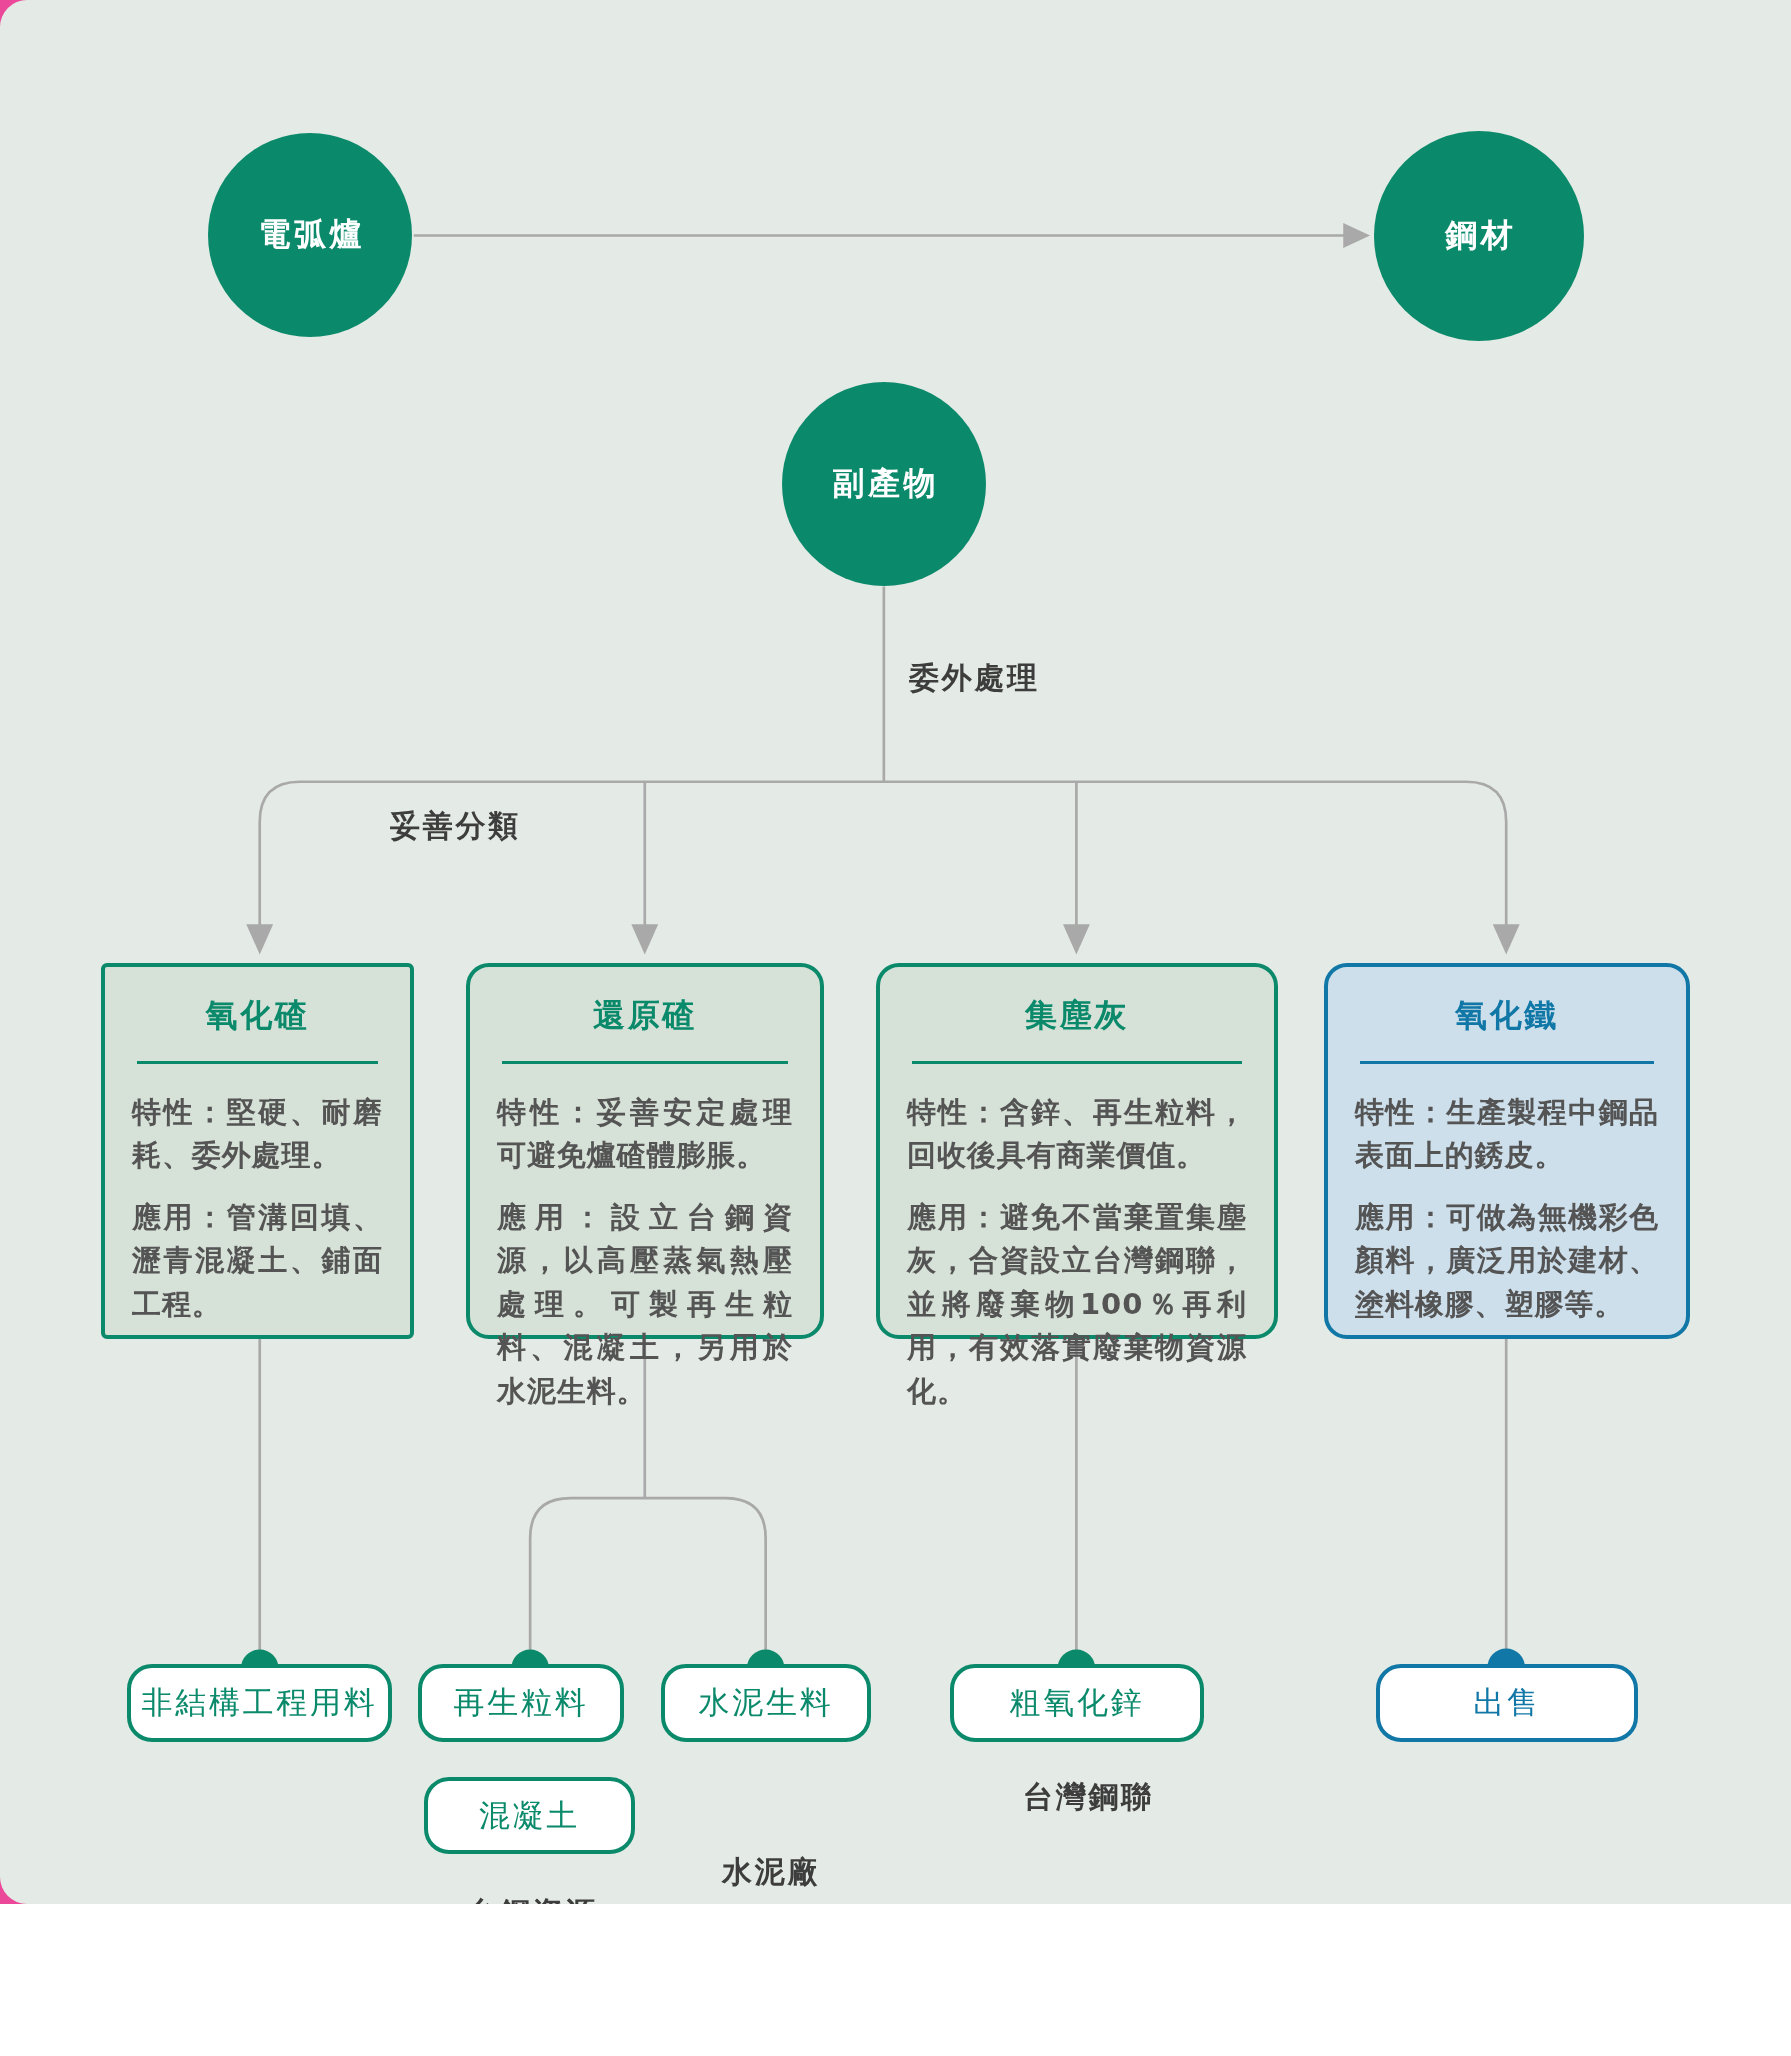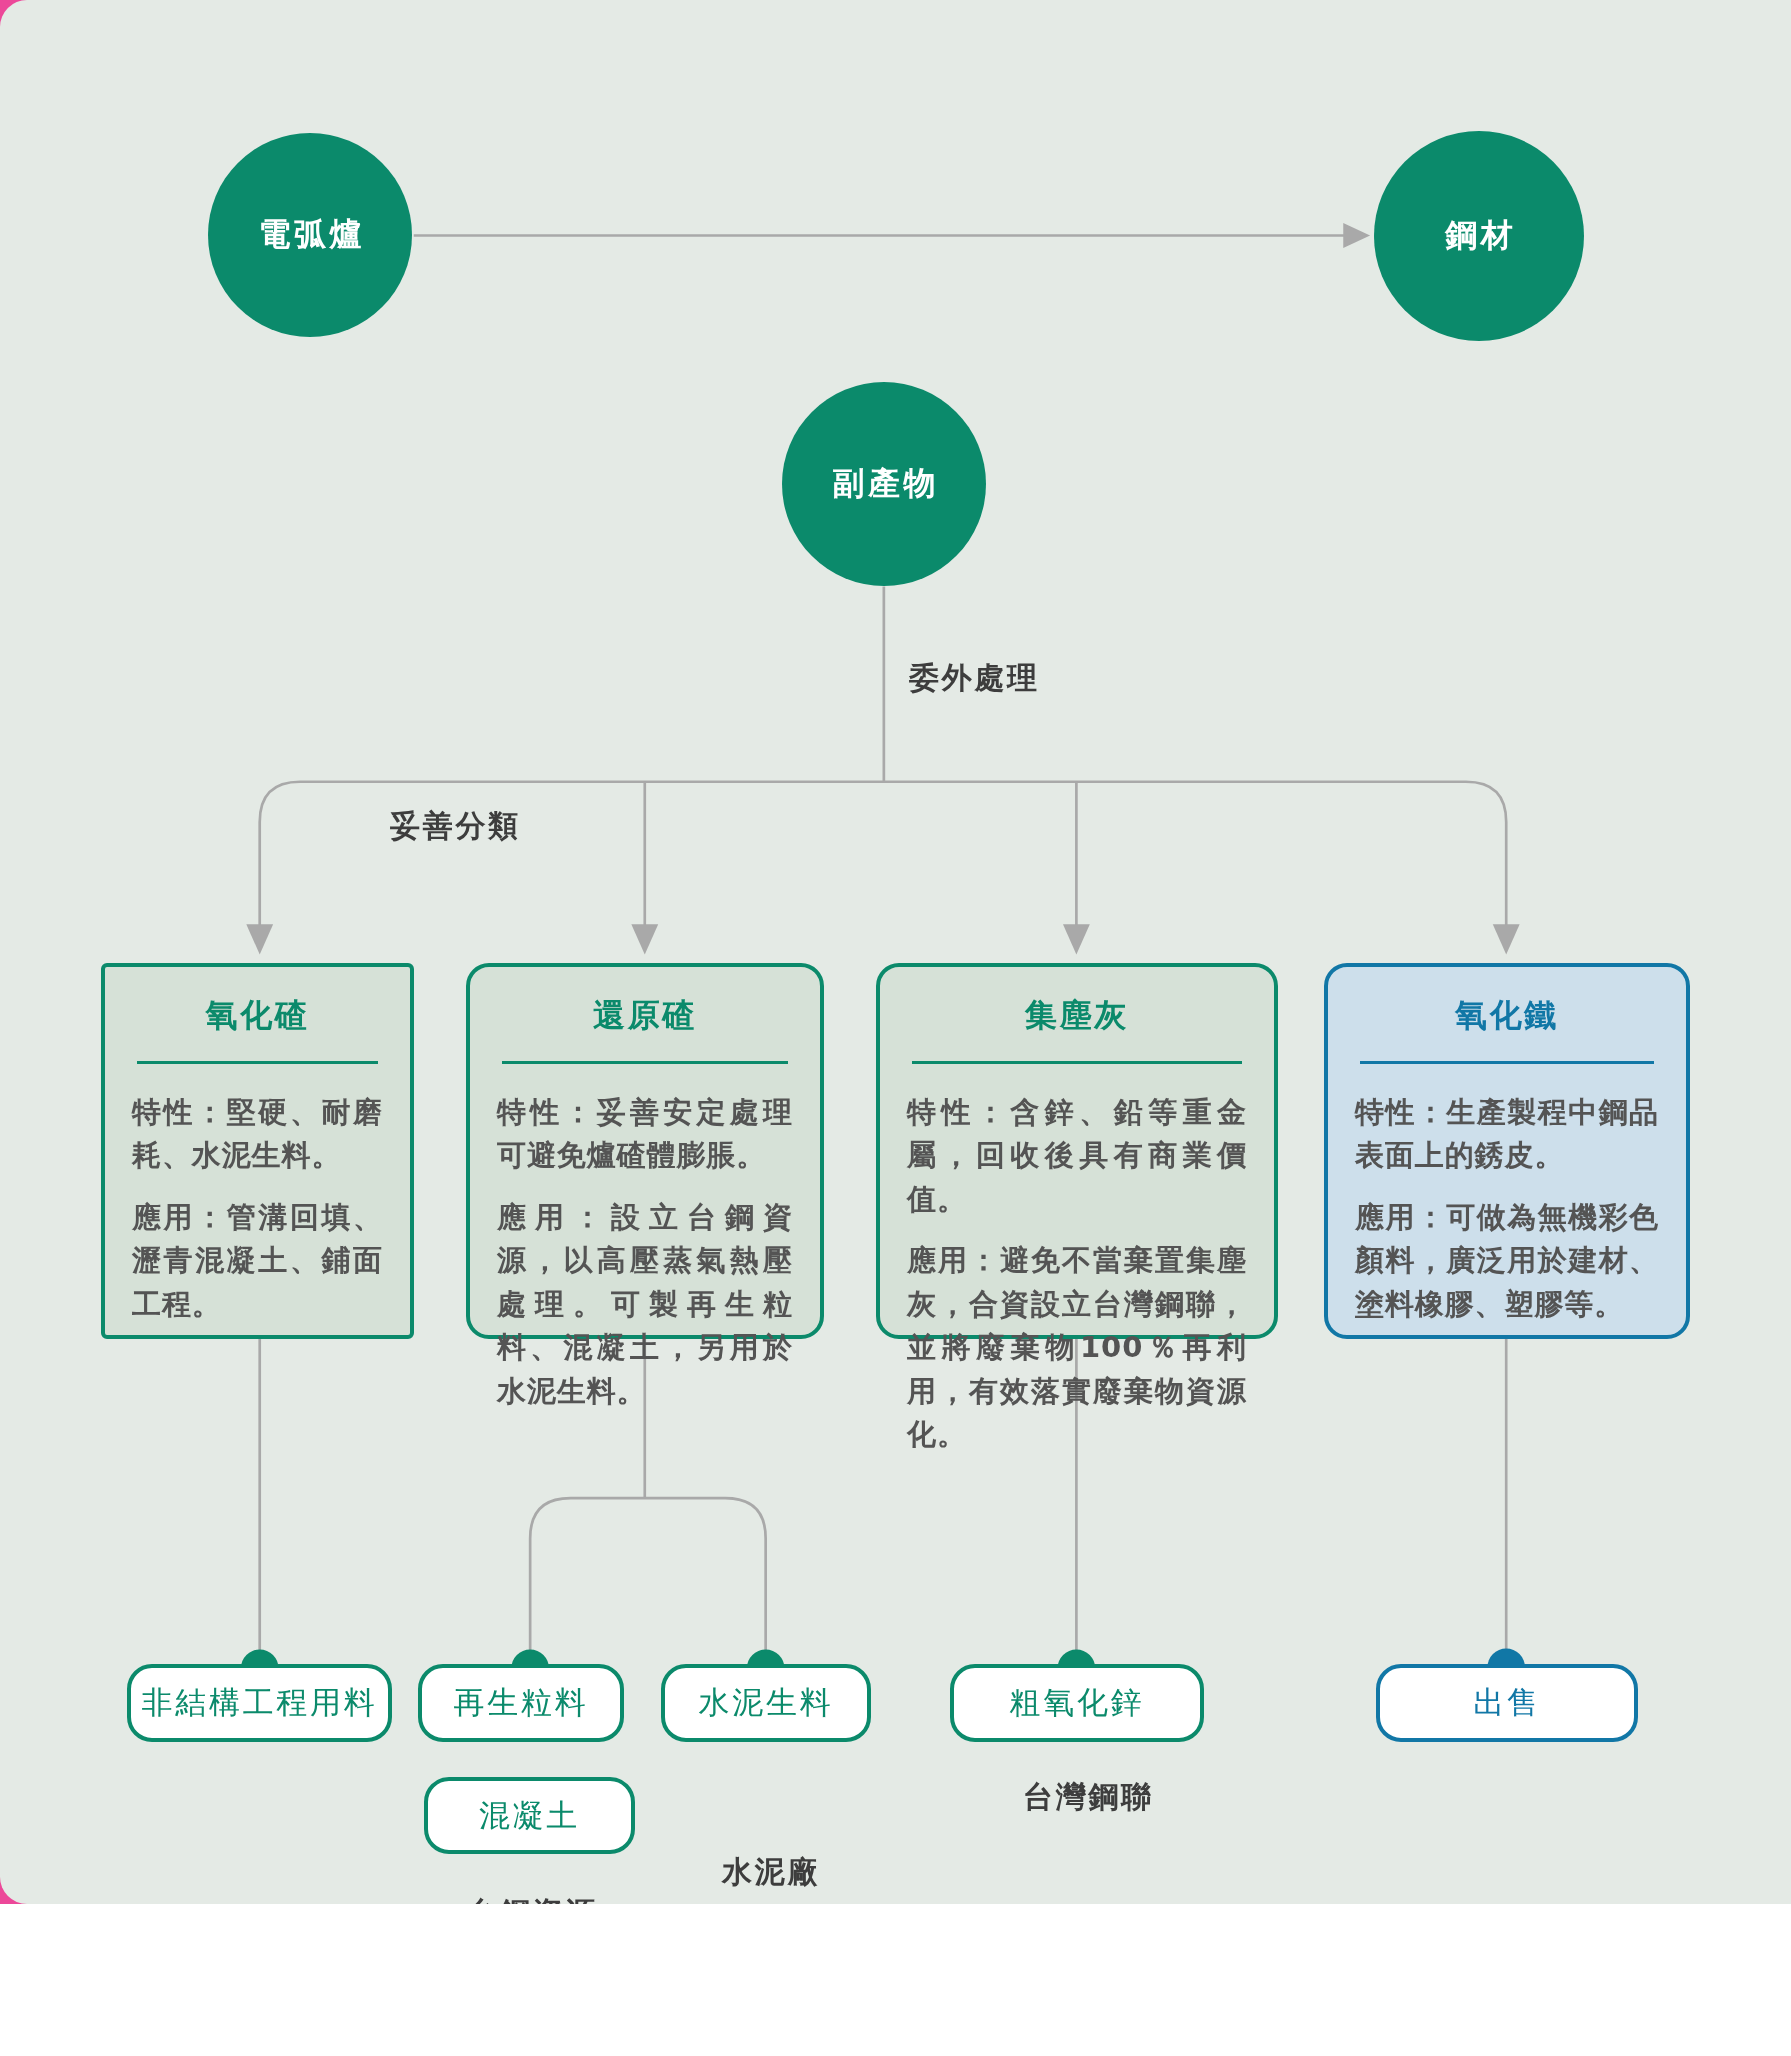--- a/index.html
+++ b/index.html
@@ -133,39 +133,39 @@
     <span>副產物</span>
   </div>
 
   <div class="wire-label lbl-outsource">委外處理</div>
   <div class="wire-label lbl-classify">妥善分類</div>
 
   <div class="box b1">
     <div class="title">氧化碴</div>
     <div class="divider"></div>
     <div class="body">
-      <p>特性：堅硬、耐磨耗、水泥生料。</p>
+      <p>特性：堅硬、耐磨耗、委外處理。</p>
       <p>應用：管溝回填、瀝青混凝土、鋪面工程。</p>
     </div>
   </div>
 
   <div class="box b2">
     <div class="title">還原碴</div>
     <div class="divider"></div>
     <div class="body">
       <p>特性：妥善安定處理可避免爐碴體膨脹。</p>
       <p>應用：設立台鋼資源，以高壓蒸氣熱壓處理。可製再生粒料、混凝土，另用於水泥生料。</p>
     </div>
   </div>
 
   <div class="box b3">
     <div class="title">集塵灰</div>
     <div class="divider"></div>
     <div class="body">
-      <p>特性：含鋅、鉛等重金屬，回收後具有商業價值。</p>
+      <p>特性：含鋅、再生粒料，回收後具有商業價值。</p>
       <p>應用：避免不當棄置集塵灰，合資設立台灣鋼聯，並將廢棄物100％再利用，有效落實廢棄物資源化。</p>
     </div>
   </div>
 
   <div class="box b4 blue">
     <div class="title">氧化鐵</div>
     <div class="divider"></div>
     <div class="body">
       <p>特性：生產製程中鋼品表面上的銹皮。</p>
       <p>應用：可做為無機彩色顏料，廣泛用於建材、塗料橡膠、塑膠等。</p>

